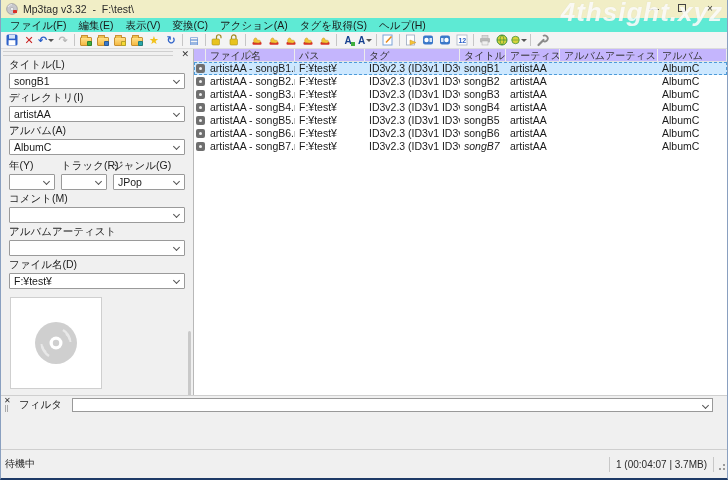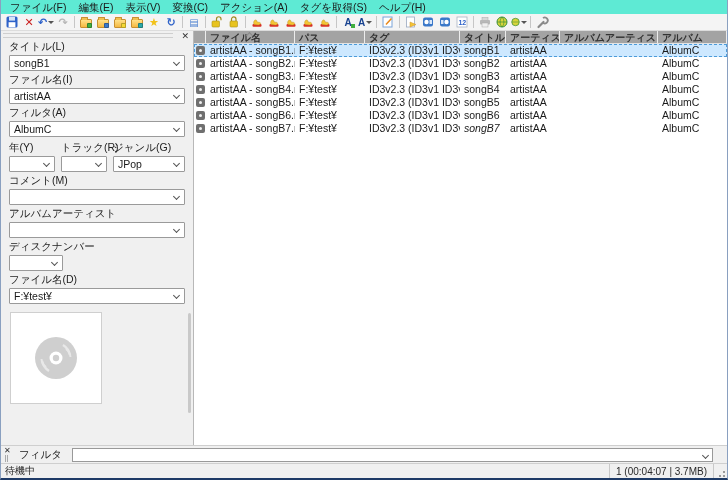--- a/index.html
+++ b/index.html
@@ -54,49 +54,64 @@
   .chev { width:5px; height:5px; border-right:1px solid #555; border-bottom:1px solid #555; transform:rotate(45deg); position:absolute; right:5px; top:4px; }
   .field-row { display:flex; margin:2px 8px 0 8px; gap:6px; }
   .fr-col { display:flex; flex-direction:column; }
   .fr-col .field-label { margin:2px 0 1px 0; }
   .w-year { width:46px; } .w-track { width:46px; } .w-genre { flex:1; }
   .w-disc { width:54px; }
   .art-box { width:92px; height:92px; background:#fff; border:1px solid #cfcfcf; margin:8px 0 0 9px; display:flex; align-items:center; justify-content:center; }
   .panel-scrollbar { position:absolute; right:2px; top:282px; width:3px; height:100px; background:#c9c9c9; border-radius:2px; }
   
   .file-area { flex:1 1 auto; background:#fff; display:flex; flex-direction:column; min-width:0; }
-  .list-header { display:flex; height:13px; flex:0 0 auto; border-bottom:1px solid #e3e3e3; background:#a3a3a3; position:relative;font-weight:bold; }
+  .list-header { display:flex; height:13px; flex:0 0 auto; border-bottom:1px solid #e3e3e3; background:#c4b5fd; position:relative; }
   .hcell { border-right:1px solid #ececec; font-size:10px; color:#333; padding:0 0 0 4px; line-height:13px; white-space:nowrap; overflow:hidden; position:relative; flex:0 0 auto; }
   .sort-chev { width:5px; height:5px; border-right:1px solid #888; border-bottom:1px solid #888; transform:rotate(225deg); position:absolute; top:2px; left:50%; margin-left:-3px; }
   .list-body { flex:1 1 auto; overflow:hidden; }
   .file-row { display:flex; height:13px; align-items:center; font-size:10.5px; }
   .file-row.selected { background:#cde8ff; outline:1px dashed #4d9bd9; outline-offset:-1px; }
   .cell { padding-left:4px; white-space:nowrap; overflow:hidden; flex:0 0 auto; line-height:13px; }
   .icon-cell { display:flex; align-items:center; justify-content:center; padding:0; }
   .file-icon { width:9px; height:9px; background:#6f6f6f; border-radius:2px; position:relative; }
   .file-icon::after { content:""; position:absolute; width:3px; height:3px; background:#f0f0f0; border-radius:50%; left:3px; top:3px; }
   
   .filter-bar { height:18px; flex:0 0 auto; background:#f0f0f0; border-top:1px solid #cfcfcf; display:flex; align-items:center; position:relative; }
   .filter-close { position:absolute; left:3px; top:0; font-size:8px; color:#333; line-height:9px; }
   .filter-grip { position:absolute; left:4px; top:9px; width:3px; height:7px; border-left:1px solid #aaa; border-right:1px solid #aaa; }
   .filter-label { margin:0 10px 0 18px; font-size:10.5px; }
   .filter-input-wrap { flex:1; margin-right:14px; position:relative; }
   .filter-input { width:100%; height:14px; border:1px solid #999; background:#fff; font-size:10.5px; padding:0 14px 0 3px; font-family:inherit; outline:none; }
   
-  .status-bar { height:15px; flex:0 0 auto; background:#f0f0f0; border-top:1px solid #cfcfcf; display:flex; align-items:center; font-size:10px; color:#2a2a2a; }
+  .status-bar { height:29px; flex:0 0 auto; background:#f0f0f0; border-top:1px solid #cfcfcf; display:flex; align-items:center; font-size:10px; color:#2a2a2a;margin-top:36px; }
   .status-left { padding-left:4px; flex:1; }
   .status-sec { border-left:1px solid #c8c8c8; height:15px; line-height:15px; padding:0 6px; white-space:nowrap; }
   .status-grip { width:14px; height:15px; border-left:1px solid #c8c8c8; position:relative; }
   .status-grip i { position:absolute; width:2px; height:2px; background:#9a9a9a; }
 </style>
 </head>
 <body>
 
 <div class="window">
 
+  <div class="titlebar">
+    <svg class="app-icon" viewBox="0 0 12 12">
+      <circle cx="6" cy="6" r="5.4" fill="#c8c8cc" stroke="#8a8a92" stroke-width="0.6"></circle>
+      <circle cx="6" cy="6" r="1.6" fill="#f4f4f4" stroke="#9a9aa0" stroke-width="0.5"></circle>
+      <path d="M2 4 A4.5 4.5 0 0 1 6 1.5" fill="none" stroke="#e8e8ee" stroke-width="1.2"></path>
+      <rect x="7" y="7" width="4" height="3" rx="0.6" fill="#d93025"></rect>
+    </svg>
+    <span class="title-text">Mp3tag v3.32  -  F:\test\</span>
+    <div class="win-controls">
+      <span class="win-btn">—</span>
+      <span class="win-btn"><span class="maxbox"></span></span>
+      <span class="win-btn">×</span>
+    </div>
+    <div class="watermark">4thsight.xyz</div>
+  </div>
 
   <div class="menubar" id="menubar">
       <span class="menu-item">ファイル(F)</span>
       <span class="menu-item">編集(E)</span>
       <span class="menu-item">表示(V)</span>
       <span class="menu-item">変換(C)</span>
       <span class="menu-item">アクション(A)</span>
       <span class="menu-item">タグを取得(S)</span>
       <span class="menu-item">ヘルプ(H)</span>
     </div>
@@ -263,28 +278,28 @@
       <span class="panel-close">✕</span>
 
       <div class="field">
         <span class="field-label">タイトル(L)</span>
         <div class="combo">
             <span>songB1</span>
             <span class="chev"></span>
           </div>
       </div>
       <div class="field">
-        <span class="field-label">ファイル名(I)</span>
+        <span class="field-label">ディレクトリ(I)</span>
         <div class="combo">
             <span>artistAA</span>
             <span class="chev"></span>
           </div>
       </div>
       <div class="field">
-        <span class="field-label">フィルタ(A)</span>
+        <span class="field-label">アルバム(A)</span>
         <div class="combo">
             <span>AlbumC</span>
             <span class="chev"></span>
           </div>
       </div>
 
       <div class="field-row">
         <div class="fr-col w-year">
           <span class="field-label">年(Y)</span>
           <div class="combo">
@@ -316,27 +331,20 @@
           </div>
       </div>
       <div class="field">
         <span class="field-label">アルバムアーティスト</span>
         <div class="combo">
             <span></span>
             <span class="chev"></span>
           </div>
       </div>
       <div class="field">
-        <span class="field-label">ディスクナンバー</span>
-        <div class="combo w-disc">
-            <span></span>
-            <span class="chev"></span>
-          </div>
-      </div>
-      <div class="field">
         <span class="field-label">ファイル名(D)</span>
         <div class="combo">
             <span>F:¥test¥</span>
             <span class="chev"></span>
           </div>
       </div>
 
       <div class="art-box">
         <svg width="46" height="46" viewBox="0 0 46 46">
           <circle cx="23" cy="23" r="21" fill="#cfcfcf"></circle>

